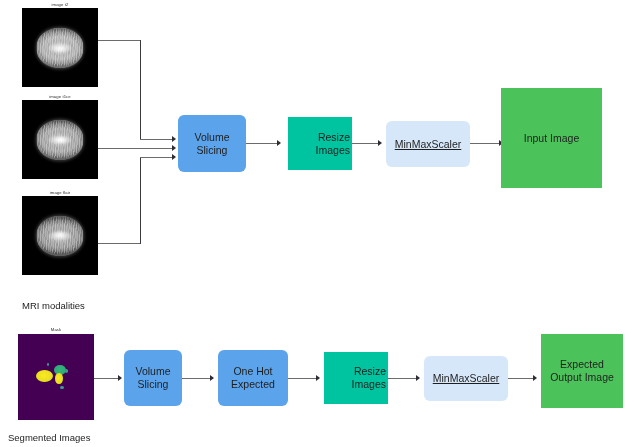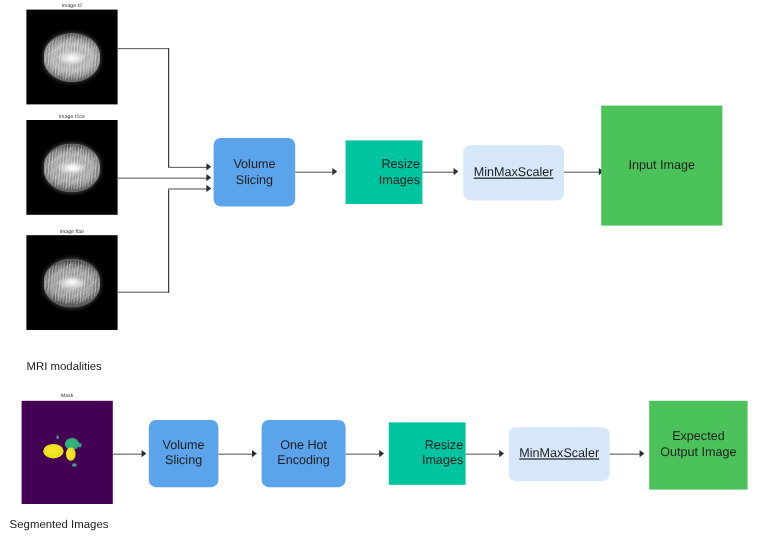--- a/index.html
+++ b/index.html
@@ -221,21 +221,21 @@
 <div class="arrow" style="left:118px; top:375px;"></div>
 
 <div class="node node-blue rounded" style="left:124px; top:350px; width:58px; height:56px;">
   <span>Volume Slicing</span>
 </div>
 
 <div class="line-h" style="left:182px; top:378px; width:29px;"></div>
 <div class="arrow" style="left:210px; top:375px;"></div>
 
 <div class="node node-blue rounded" style="left:218px; top:350px; width:70px; height:56px;">
-  <span>One Hot Encoding</span>
+  <span>One Hot Expected</span>
 </div>
 
 <div class="line-h" style="left:288px; top:378px; width:29px;"></div>
 <div class="arrow" style="left:316px; top:375px;"></div>
 
 <div class="node node-teal" style="left:324px; top:352px; width:64px; height:52px;">
   <span>Resize Images</span>
 </div>
 
 <div class="line-h" style="left:388px; top:378px; width:29px;"></div>

